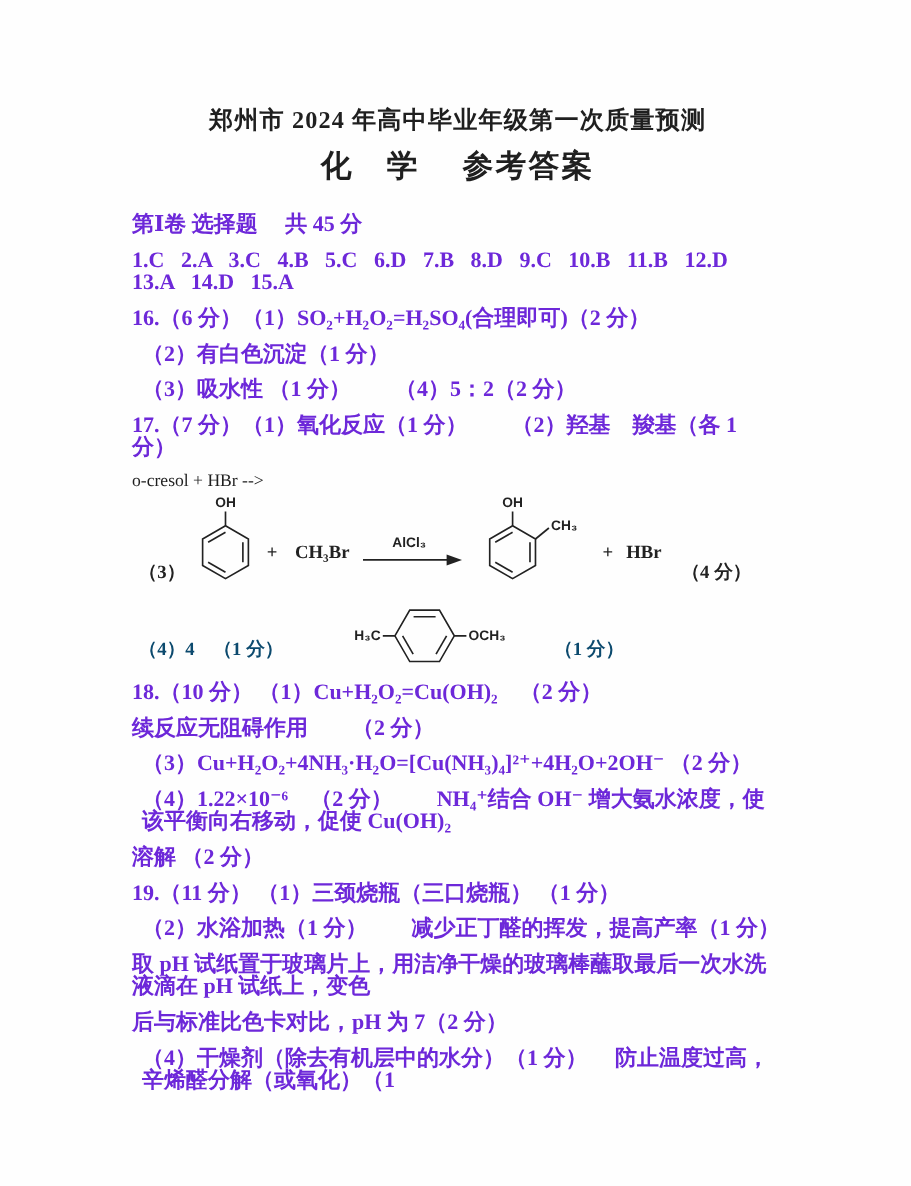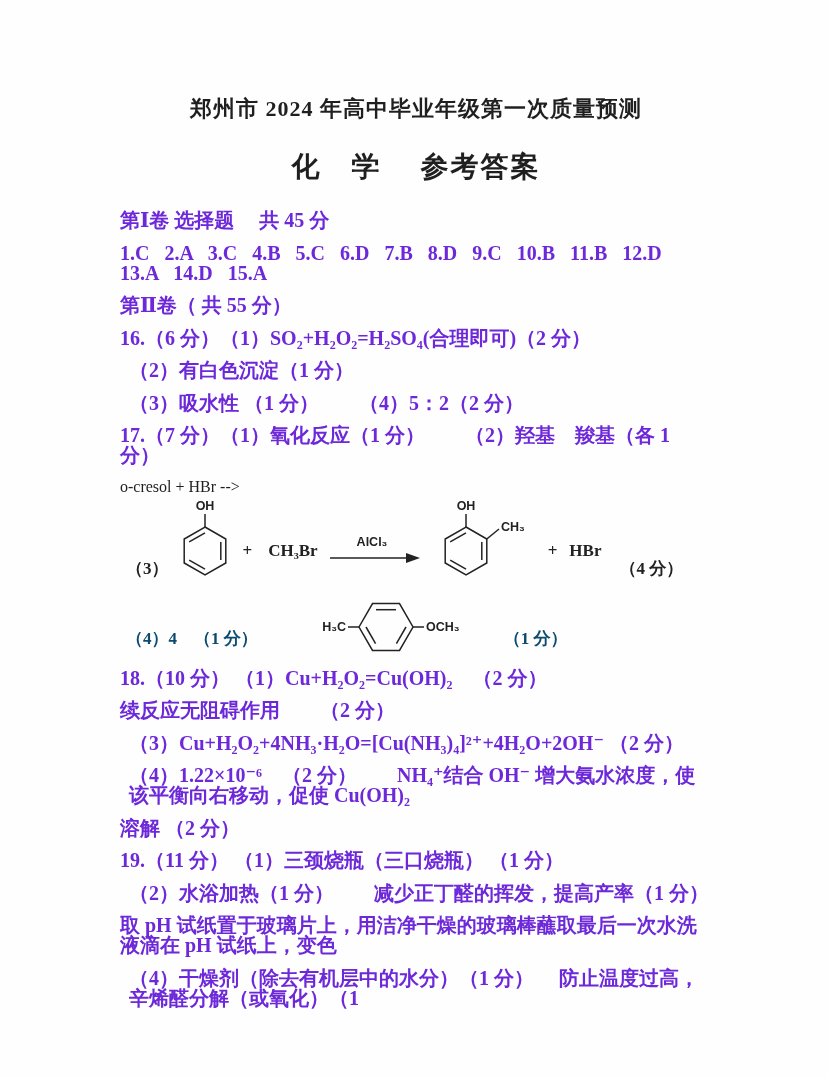--- a/index.html
+++ b/index.html
@@ -17,21 +17,21 @@
     font-family: "Liberation Serif", "DejaVu Serif", serif;
     overflow: hidden;
     box-sizing: border-box;
     padding: 94px 116px 0 120px;
   }
   .doc-title {
     text-align: center;
     font-size: 22px;
     font-weight: 700;
     letter-spacing: 1px;
-    margin-bottom: 24px;
+    margin-bottom: 8px;
     white-space: pre-wrap;
   }
   .doc-subtitle {
     text-align: center;
     font-size: 28px;
     font-weight: 700;
     letter-spacing: 2px;
     margin-bottom: 24px;
     white-space: pre-wrap;
   }
@@ -76,21 +76,20 @@
 </head>
 <body>
 
 <div id="page">
 
   <div class="doc-title">郑州市 2024 年高中毕业年级第一次质量预测</div>
   <div class="doc-subtitle">化　学　 参考答案</div>
 
   <div class="t bold">第Ⅰ卷 选择题　 共 45 分</div>
   <div class="t">1.C   2.A   3.C   4.B   5.C   6.D   7.B   8.D   9.C   10.B   11.B   12.D   13.A   14.D   15.A</div>
-  <div class="t bold">第Ⅱ卷（ 共 55 分）</div>
 
   <div class="t">16.（6 分）（1）SO₂+H₂O₂=H₂SO₄(合理即可)（2 分）</div>
   <div class="t indent">（2）有白色沉淀（1 分）</div>
   <div class="t indent">（3）吸水性 （1 分）　　（4）5：2（2 分）</div>
 
   <div class="t">17.（7 分）（1）氧化反应（1 分）　　（2）羟基　羧基（各 1 分）</div>
 
    o-cresol + HBr --&gt;
   <div class="rxn-row">
     <span class="low">（3）</span>
@@ -142,19 +141,20 @@
 
   <div class="t">18.（10 分） （1）Cu+H₂O₂=Cu(OH)₂　（2 分）</div>
   <div class="t">续反应无阻碍作用　　（2 分）</div>
   <div class="t indent">（3）Cu+H₂O₂+4NH₃·H₂O=[Cu(NH₃)₄]²⁺+4H₂O+2OH⁻ （2 分）</div>
   <div class="t indent">（4）1.22×10⁻⁶　（2 分）　　NH₄⁺结合 OH⁻ 增大氨水浓度，使该平衡向右移动，促使 Cu(OH)₂</div>
   <div class="t">溶解 （2 分）</div>
 
   <div class="t">19.（11 分） （1）三颈烧瓶（三口烧瓶） （1 分）</div>
   <div class="t indent">（2）水浴加热（1 分）　　减少正丁醛的挥发，提高产率（1 分）</div>
   <div class="t">取 pH 试纸置于玻璃片上，用洁净干燥的玻璃棒蘸取最后一次水洗液滴在 pH 试纸上，变色</div>
+  <div class="t">后与标准比色卡对比，pH 为 7（2 分）</div>
   <div class="t indent">（4）干燥剂（除去有机层中的水分）（1 分）　 防止温度过高，辛烯醛分解（或氧化）（1</div>
   
   
 
   
 
 </div>
 
 </body></html>

